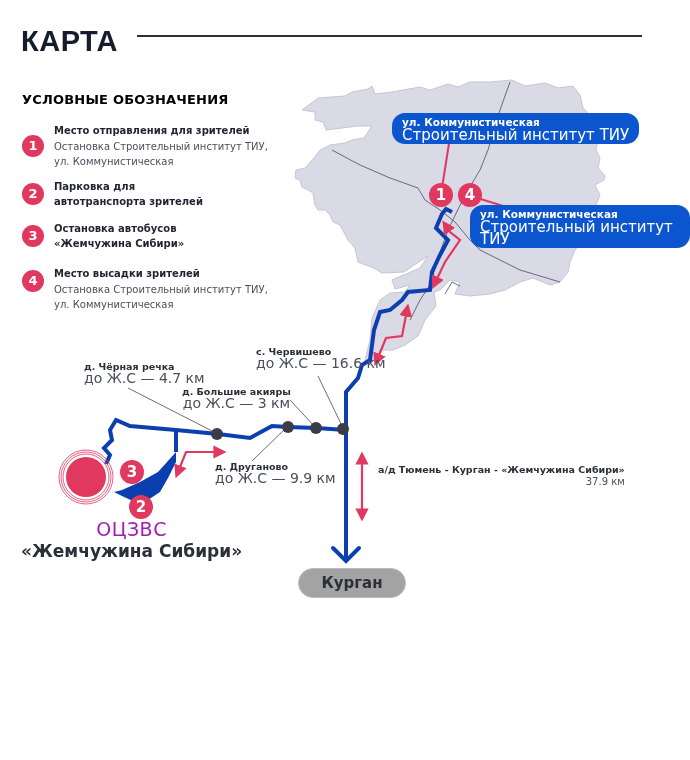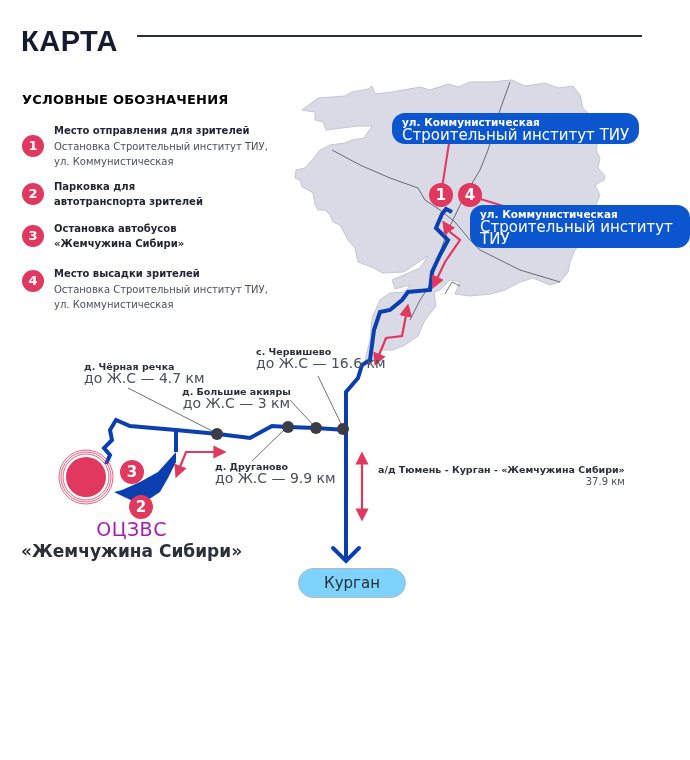--- a/index.html
+++ b/index.html
@@ -19,21 +19,21 @@
     .callout .c-sub { font-size: 15px; line-height: 12px; }
     .stop-label { position: absolute; }
     .stop-name { font-weight: 700; font-size: 9.5px; color: #2b2f38; line-height: 12px; white-space: nowrap; }
     .stop-dist { font-size: 14px; color: #4a4f5a; line-height: 11px; white-space: nowrap; text-align: center; }
     .venue { position: absolute; left: 21px; top: 518px; }
     .venue-type { font-size: 19px; color: #a21caf; line-height: 22px; letter-spacing: 0.5px; text-align: center; }
     .venue-name { font-weight: 700; font-size: 17px; color: #2b2f38; line-height: 22px; }
     .road-label { position: absolute; left: 378px; top: 464px; text-align: right; }
     .road-name { font-weight: 700; font-size: 9.5px; color: #2b2f38; white-space: nowrap; line-height: 12px; }
     .road-dist { font-size: 10px; color: #4a4f5a; line-height: 11px; }
-    .city-pill { position: absolute; left: 298px; top: 568px; width: 108px; height: 30px; border-radius: 15px; background: #7dd3fc; border: 1px solid #b7b9c9; box-sizing: border-box; text-align: center; line-height: 28px; font-weight: 400; font-size: 15px; color: #2b2f38; }
+    .city-pill { position: absolute; left: 298px; top: 568px; width: 108px; height: 30px; border-radius: 15px; background: #a3a3a3; border: 1px solid #b7b9c9; box-sizing: border-box; text-align: center; line-height: 28px; font-weight: 700; font-size: 15px; color: #2b2f38; }
   </style>
 </head>
 <body>
 
 <div class="title">КАРТА</div>
 <div class="title-rule"></div>
 
 <div class="legend-title">УСЛОВНЫЕ ОБОЗНАЧЕНИЯ</div>
 
 <div class="legend-item" style="top:124px;">

